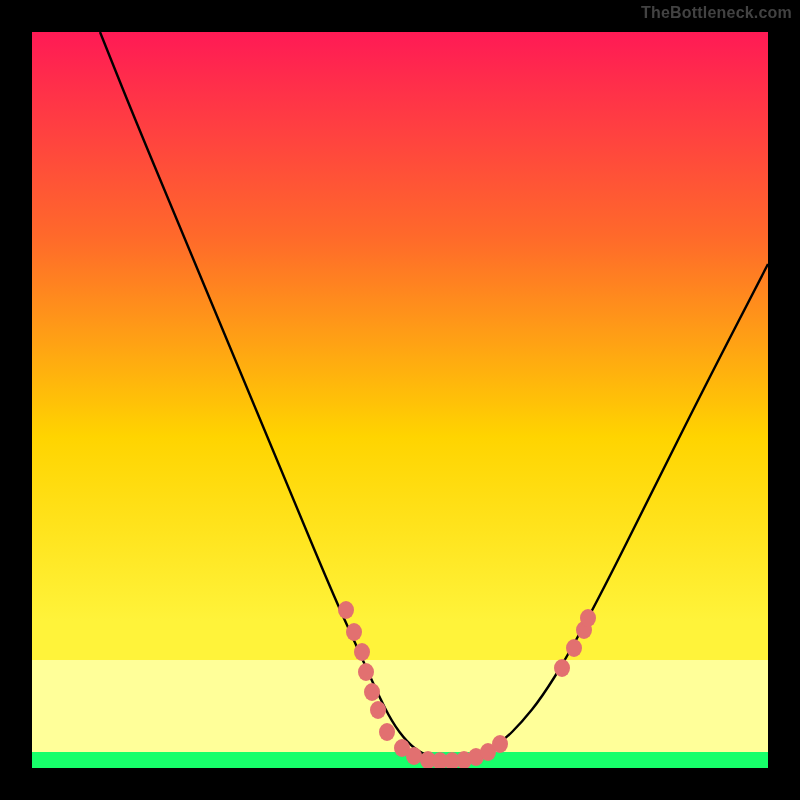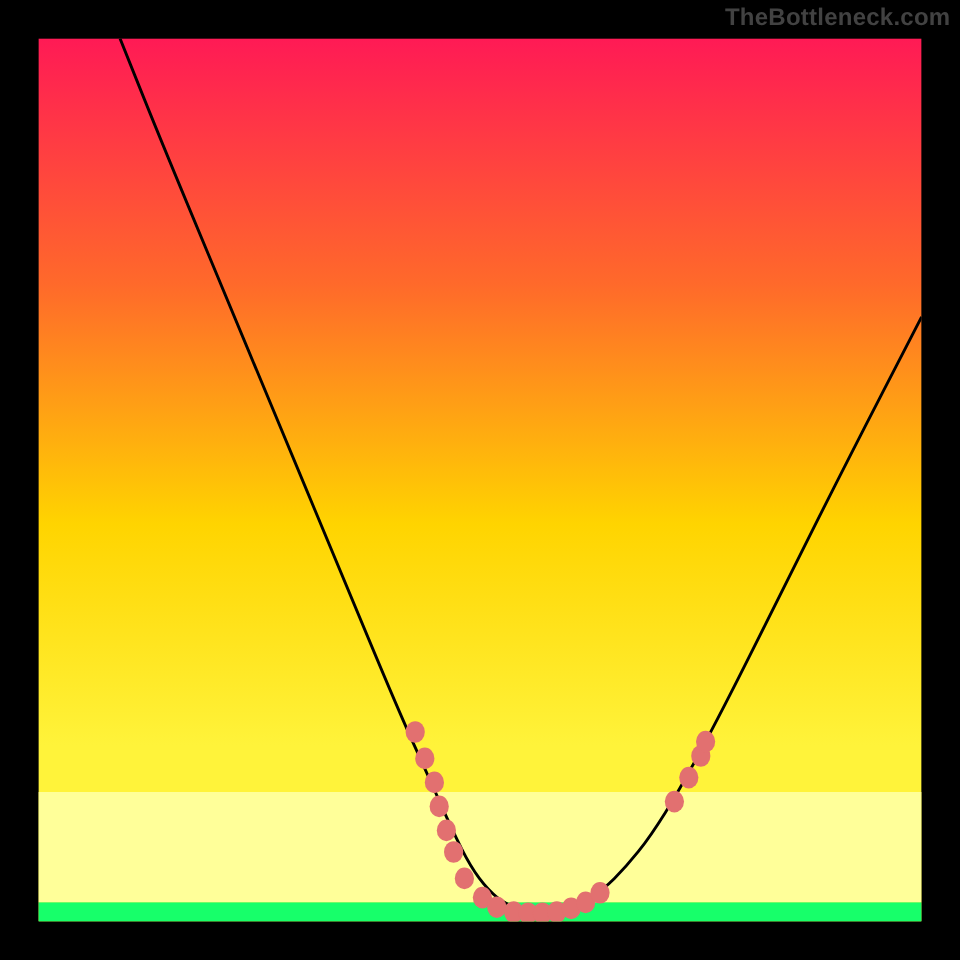--- a/index.html
+++ b/index.html
@@ -13,21 +13,21 @@
     width: 800px;
     height: 800px;
     background: #000;
     overflow: hidden;
   }
   .watermark {
     position: absolute;
     top: 4px;
     right: 8px;
     color: #424242;
-    font-size: 20px;
+    font-size: 16px;
     font-weight: 600;
     letter-spacing: 0.2px;
     z-index: 5;
     user-select: none;
   }
   .plot {
     position: absolute;
     left: 32px;
     top: 32px;
     width: 736px;

